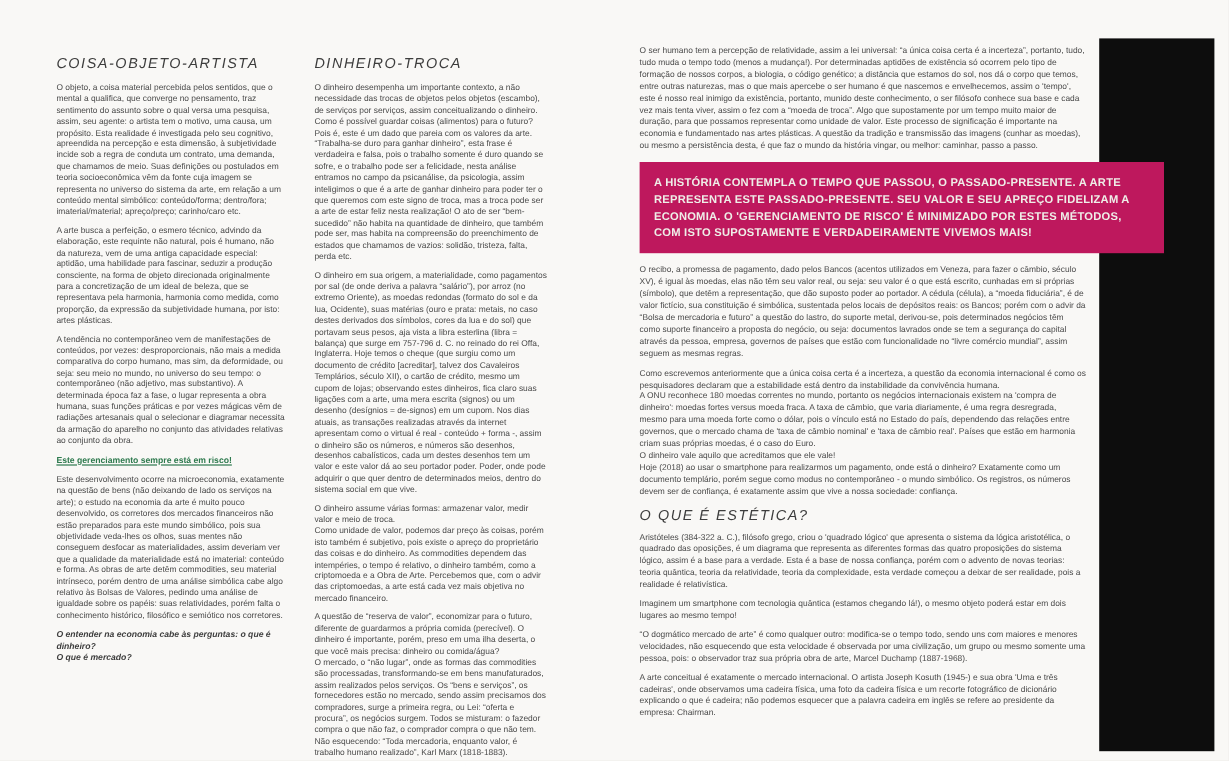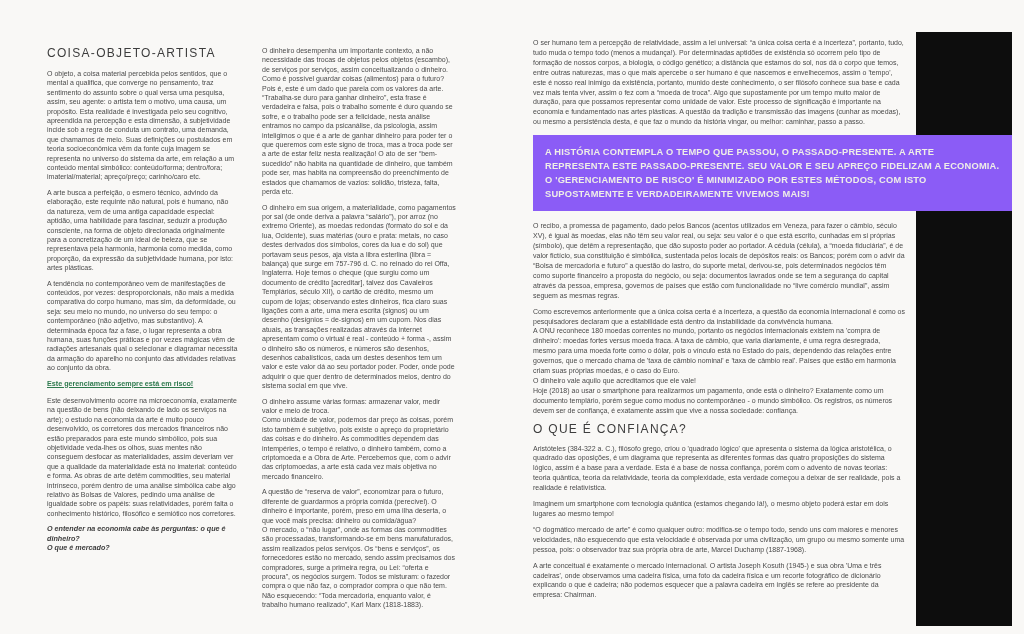--- a/index.html
+++ b/index.html
@@ -8,35 +8,35 @@
     background:#f9f8f6; overflow:hidden;
     font-family:"Liberation Sans", sans-serif;
   }
   .band { position:absolute; left:916px; top:32px; width:96px; height:594px; background:#0d0d0d; }
   .col { position:absolute; top:46px; }
   .col1 { left:47px;  width:191px; }
   .col2 { left:262px; width:194px; }
   .col3 { position:absolute; left:533px; top:38px; width:372px; }
   h1 {
     font-size:12px; font-weight:400; letter-spacing:1.3px;
-    color:#3d3d3d; margin:0 0 9px 0; white-space:nowrap;
+    color:#3d3d3d; margin:0 0 9px 0; white-space:nowrap;font-style:italic;
   }
   p {
     margin:0 0 6px 0; font-size:7px; line-height:9.4px;
     color:#4a4a4a; white-space:pre-line; text-align:left;
   }
   .col3 p { line-height:9.9px; }
   .emphasis {
     font-size:9.3px; line-height:13px; font-weight:bold;
     color:#3f8f5f; margin:9px 0 9px 0; letter-spacing:0.1px;
   }
   .risk { font-weight:bold; color:#2e7a4e; font-size:7.2px; margin-bottom:8px;text-decoration:underline; }
   .closing { font-weight:bold; font-style:italic; color:#3d3d3d; font-size:7.2px; }
   .highlight-box {
-    box-sizing:border-box; width:479px; background:#8b5cf6;
+    box-sizing:border-box; width:437px; background:#be185d;
     padding:11px 12px 10px 12px; margin:8px 0 10px 0;
   }
   .highlight-box p {
     color:#efeee8; font-weight:bold; font-size:9.3px;
     line-height:13.8px; margin:0; letter-spacing:0.2px;
   }
   .col3 h1 { margin:6px 0 8px 0; }
 </style>
 </head>
 <body>
@@ -50,38 +50,39 @@
     <p>O objeto, a coisa material percebida pelos sentidos, que o mental a qualifica, que converge no pensamento, traz sentimento do assunto sobre o qual versa uma pesquisa, assim, seu agente: o artista tem o motivo, uma causa, um propósito. Esta realidade é investigada pelo seu cognitivo, apreendida na percepção e esta dimensão, à subjetividade incide sob a regra de conduta um contrato, uma demanda, que chamamos de meio. Suas definições ou postulados em teoria socioeconômica vêm da fonte cuja imagem se representa no universo do sistema da arte, em relação a um conteúdo mental simbólico: conteúdo/forma; dentro/fora; imaterial/material; apreço/preço; carinho/caro etc.</p>
     <p>A arte busca a perfeição, o esmero técnico, advindo da elaboração, este requinte não natural, pois é humano, não da natureza, vem de uma antiga capacidade especial: aptidão, uma habilidade para fascinar, seduzir a produção consciente, na forma de objeto direcionada originalmente para a concretização de um ideal de beleza, que se representava pela harmonia, harmonia como medida, como proporção, da expressão da subjetividade humana, por isto: artes plásticas.</p>
     <p>A tendência no contemporâneo vem de manifestações de conteúdos, por vezes: desproporcionais, não mais a medida comparativa do corpo humano, mas sim, da deformidade, ou seja: seu meio no mundo, no universo do seu tempo: o contemporâneo (não adjetivo, mas substantivo). A determinada época faz a fase, o lugar representa a obra humana, suas funções práticas e por vezes mágicas vêm de radiações artesanais qual o selecionar e diagramar necessita da armação do aparelho no conjunto das atividades relativas ao conjunto da obra.</p>
     <p class="risk">Este gerenciamento sempre está em risco!</p>
     <p>Este desenvolvimento ocorre na microeconomia, exatamente na questão de bens (não deixando de lado os serviços na arte); o estudo na economia da arte é muito pouco desenvolvido, os corretores dos mercados financeiros não estão preparados para este mundo simbólico, pois sua objetividade veda-lhes os olhos, suas mentes não conseguem desfocar as materialidades, assim deveriam ver que a qualidade da materialidade está no imaterial: conteúdo e forma. As obras de arte detêm commodities, seu material intrínseco, porém dentro de uma análise simbólica cabe algo relativo às Bolsas de Valores, pedindo uma análise de igualdade sobre os papéis: suas relatividades, porém falta o conhecimento histórico, filosófico e semiótico nos corretores.</p>
     <p class="closing">O entender na economia cabe às perguntas: o que é dinheiro?
 O que é mercado?</p>
   </section>
 
   <section class="col col2">
+    <h1>DINHEIRO-TROCA</h1>
     <p>O dinheiro desempenha um importante contexto, a não necessidade das trocas de objetos pelos objetos (escambo), de serviços por serviços, assim conceitualizando o dinheiro. Como é possível guardar coisas (alimentos) para o futuro? Pois é, este é um dado que pareia com os valores da arte. “Trabalha-se duro para ganhar dinheiro”, esta frase é verdadeira e falsa, pois o trabalho somente é duro quando se sofre, e o trabalho pode ser a felicidade, nesta análise entramos no campo da psicanálise, da psicologia, assim inteligimos o que é a arte de ganhar dinheiro para poder ter o que queremos com este signo de troca, mas a troca pode ser a arte de estar feliz nesta realização! O ato de ser “bem-sucedido” não habita na quantidade de dinheiro, que também pode ser, mas habita na compreensão do preenchimento de estados que chamamos de vazios: solidão, tristeza, falta, perda etc.</p>
     <p>O dinheiro em sua origem, a materialidade, como pagamentos por sal (de onde deriva a palavra “salário”), por arroz (no extremo Oriente), as moedas redondas (formato do sol e da lua, Ocidente), suas matérias (ouro e prata: metais, no caso destes derivados dos símbolos, cores da lua e do sol) que portavam seus pesos, aja vista a libra esterlina (libra = balança) que surge em 757-796 d. C. no reinado do rei Offa, Inglaterra. Hoje temos o cheque (que surgiu como um documento de crédito [acreditar], talvez dos Cavaleiros Templários, século XII), o cartão de crédito, mesmo um cupom de lojas; observando estes dinheiros, fica claro suas ligações com a arte, uma mera escrita (signos) ou um desenho (desígnios = de-signos) em um cupom. Nos dias atuais, as transações realizadas através da internet apresentam como o virtual é real - conteúdo + forma -, assim o dinheiro são os números, e números são desenhos, desenhos cabalísticos, cada um destes desenhos tem um valor e este valor dá ao seu portador poder. Poder, onde pode adquirir o que quer dentro de determinados meios, dentro do sistema social em que vive.</p>
     <p>O dinheiro assume várias formas: armazenar valor, medir valor e meio de troca.
 Como unidade de valor, podemos dar preço às coisas, porém isto também é subjetivo, pois existe o apreço do proprietário das coisas e do dinheiro. As commodities dependem das intempéries, o tempo é relativo, o dinheiro também, como a criptomoeda e a Obra de Arte. Percebemos que, com o advir das criptomoedas, a arte está cada vez mais objetiva no mercado financeiro.</p>
     <p>A questão de “reserva de valor”, economizar para o futuro, diferente de guardarmos a própria comida (perecível). O dinheiro é importante, porém, preso em uma ilha deserta, o que você mais precisa: dinheiro ou comida/água?
 O mercado, o “não lugar”, onde as formas das commodities são processadas, transformando-se em bens manufaturados, assim realizados pelos serviços. Os “bens e serviços”, os fornecedores estão no mercado, sendo assim precisamos dos compradores, surge a primeira regra, ou Lei: “oferta e procura”, os negócios surgem. Todos se misturam: o fazedor compra o que não faz, o comprador compra o que não tem. Não esquecendo: “Toda mercadoria, enquanto valor, é trabalho humano realizado”, Karl Marx (1818-1883).</p>
   </section>
 
   <section class="col3">
     <p>O ser humano tem a percepção de relatividade, assim a lei universal: “a única coisa certa é a incerteza”, portanto, tudo, tudo muda o tempo todo (menos a mudança!). Por determinadas aptidões de existência só ocorrem pelo tipo de formação de nossos corpos, a biologia, o código genético; a distância que estamos do sol, nos dá o corpo que temos, entre outras naturezas, mas o que mais apercebe o ser humano é que nascemos e envelhecemos, assim o 'tempo', este é nosso real inimigo da existência, portanto, munido deste conhecimento, o ser filósofo conhece sua base e cada vez mais tenta viver, assim o fez com a “moeda de troca”. Algo que supostamente por um tempo muito maior de duração, para que possamos representar como unidade de valor. Este processo de significação é importante na economia e fundamentado nas artes plásticas. A questão da tradição e transmissão das imagens (cunhar as moedas), ou mesmo a persistência desta, é que faz o mundo da história vingar, ou melhor: caminhar, passo a passo.</p>
     <div class="highlight-box">
       <p>A HISTÓRIA CONTEMPLA O TEMPO QUE PASSOU, O PASSADO-PRESENTE. A ARTE REPRESENTA ESTE PASSADO-PRESENTE. SEU VALOR E SEU APREÇO FIDELIZAM A ECONOMIA. O 'GERENCIAMENTO DE RISCO' É MINIMIZADO POR ESTES MÉTODOS, COM ISTO SUPOSTAMENTE E VERDADEIRAMENTE VIVEMOS MAIS!</p>
     </div>
     <p>O recibo, a promessa de pagamento, dado pelos Bancos (acentos utilizados em Veneza, para fazer o câmbio, século XV), é igual às moedas, elas não têm seu valor real, ou seja: seu valor é o que está escrito, cunhadas em si próprias (símbolo), que detêm a representação, que dão suposto poder ao portador. A cédula (célula), a “moeda fiduciária”, é de valor fictício, sua constituição é simbólica, sustentada pelos locais de depósitos reais: os Bancos; porém com o advir da “Bolsa de mercadoria e futuro” a questão do lastro, do suporte metal, derivou-se, pois determinados negócios têm como suporte financeiro a proposta do negócio, ou seja: documentos lavrados onde se tem a segurança do capital através da pessoa, empresa, governos de países que estão com funcionalidade no “livre comércio mundial”, assim seguem as mesmas regras.</p>
     <p>Como escrevemos anteriormente que a única coisa certa é a incerteza, a questão da economia internacional é como os pesquisadores declaram que a estabilidade está dentro da instabilidade da convivência humana.
 A ONU reconhece 180 moedas correntes no mundo, portanto os negócios internacionais existem na 'compra de dinheiro': moedas fortes versus moeda fraca. A taxa de câmbio, que varia diariamente, é uma regra desregrada, mesmo para uma moeda forte como o dólar, pois o vínculo está no Estado do país, dependendo das relações entre governos, que o mercado chama de 'taxa de câmbio nominal' e 'taxa de câmbio real'. Países que estão em harmonia criam suas próprias moedas, é o caso do Euro.
 O dinheiro vale aquilo que acreditamos que ele vale!
 Hoje (2018) ao usar o smartphone para realizarmos um pagamento, onde está o dinheiro? Exatamente como um documento templário, porém segue como modus no contemporâneo - o mundo simbólico. Os registros, os números devem ser de confiança, é exatamente assim que vive a nossa sociedade: confiança.</p>
-    <h1>O QUE É CONFIANÇA?</h1>
+    <h1>O QUE É ESTÉTICA?</h1>
     <p>Aristóteles (384-322 a. C.), filósofo grego, criou o 'quadrado lógico' que apresenta o sistema da lógica aristotélica, o quadrado das oposições, é um diagrama que representa as diferentes formas das quatro proposições do sistema lógico, assim é a base para a verdade. Esta é a base de nossa confiança, porém com o advento de novas teorias: teoria quântica, teoria da relatividade, teoria da complexidade, esta verdade começou a deixar de ser realidade, pois a realidade é relativística.</p>
     <p>Imaginem um smartphone com tecnologia quântica (estamos chegando lá!), o mesmo objeto poderá estar em dois lugares ao mesmo tempo!</p>
     <p>“O dogmático mercado de arte” é como qualquer outro: modifica-se o tempo todo, sendo uns com maiores e menores velocidades, não esquecendo que esta velocidade é observada por uma civilização, um grupo ou mesmo somente uma pessoa, pois: o observador traz sua própria obra de arte, Marcel Duchamp (1887-1968).</p>
     <p>A arte conceitual é exatamente o mercado internacional. O artista Joseph Kosuth (1945-) e sua obra 'Uma e três cadeiras', onde observamos uma cadeira física, uma foto da cadeira física e um recorte fotográfico de dicionário explicando o que é cadeira; não podemos esquecer que a palavra cadeira em inglês se refere ao presidente da empresa: Chairman.</p>
   </section>
 
 </div>
 
 </body></html>

